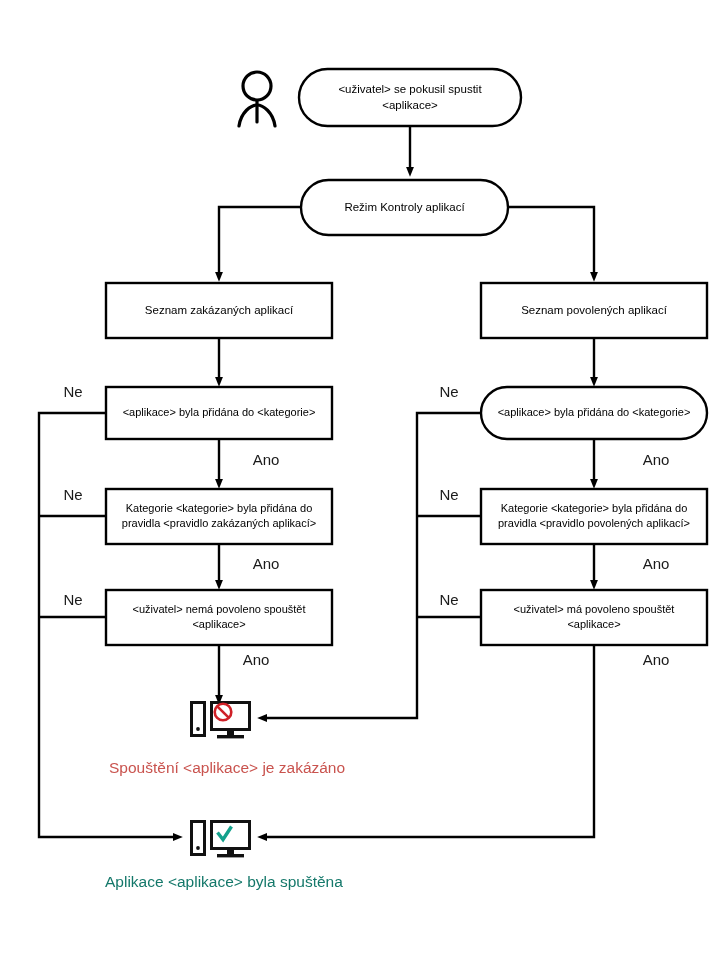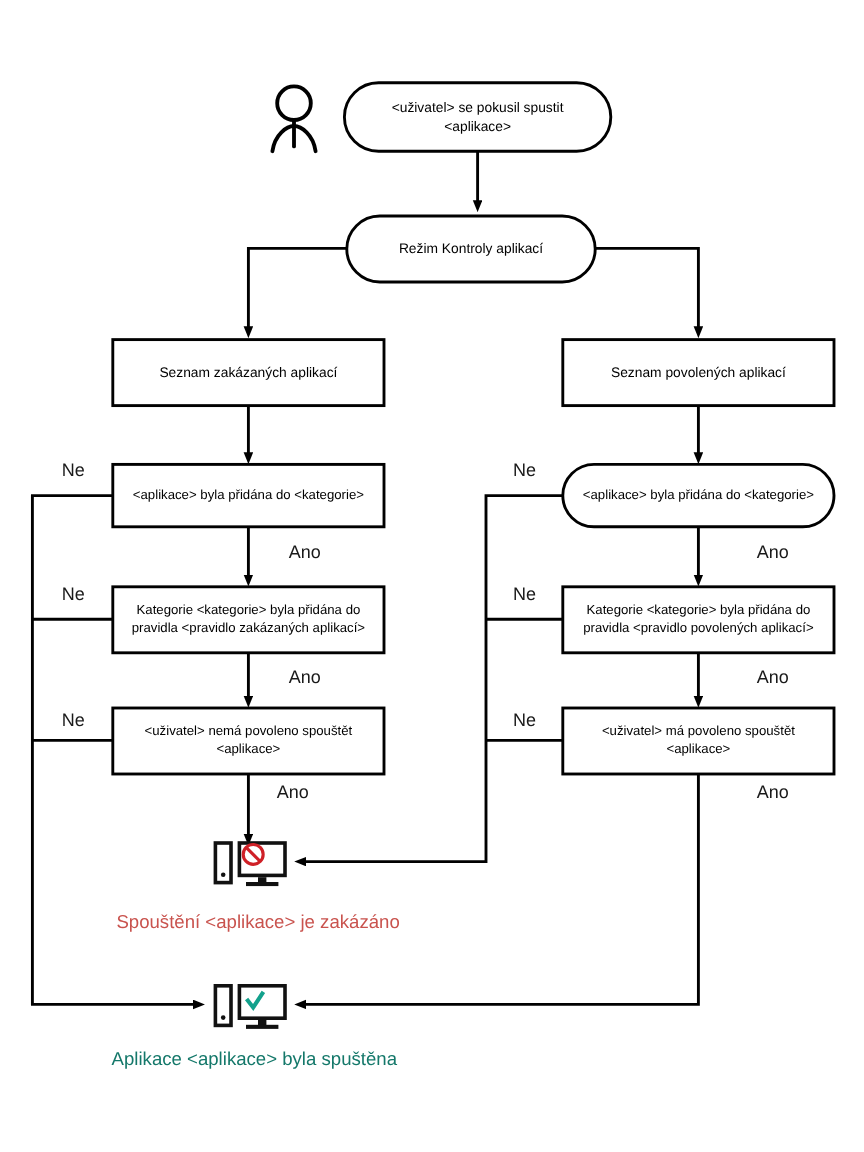--- a/index.html
+++ b/index.html
@@ -10,20 +10,21 @@
   body {
     width: 720px;
     height: 960px;
     font-family: "Liberation Sans", sans-serif;
     overflow: hidden;
   }
   #diagram-root {
     position: relative;
     width: 648px;
     height: 960px;
+    padding-left: 12px;
   }
   svg#flowchart {
     display: block;
     width: 720px;
     height: 960px;
   }
   .node-shape {
     fill: #ffffff;
     stroke: #000000;
     stroke-width: 2.4;

